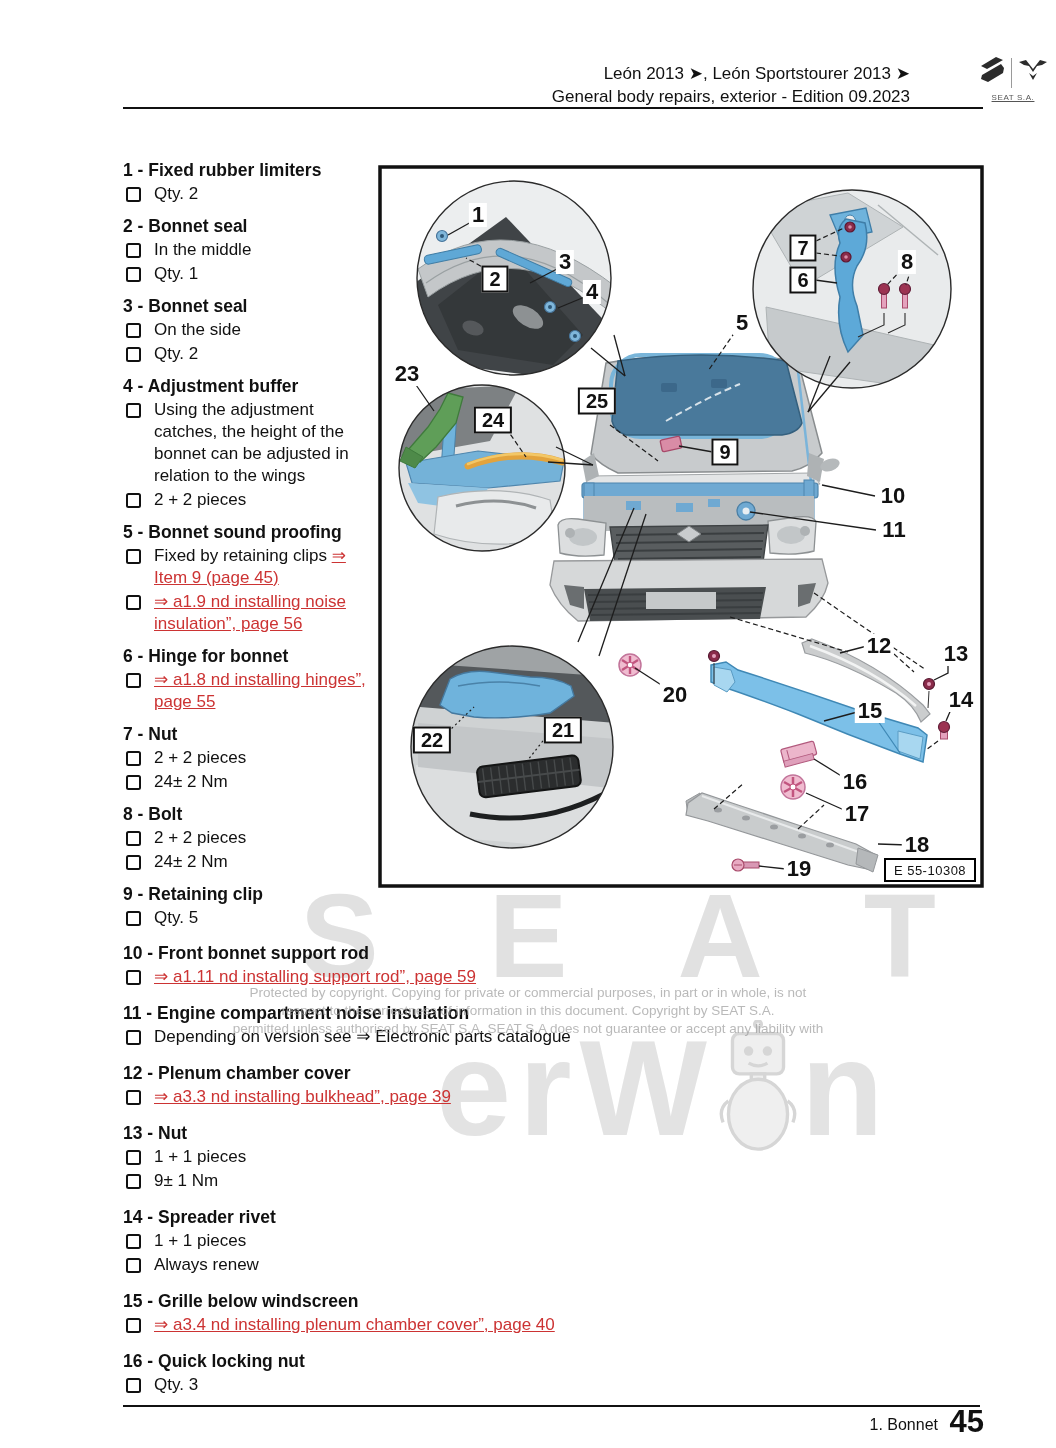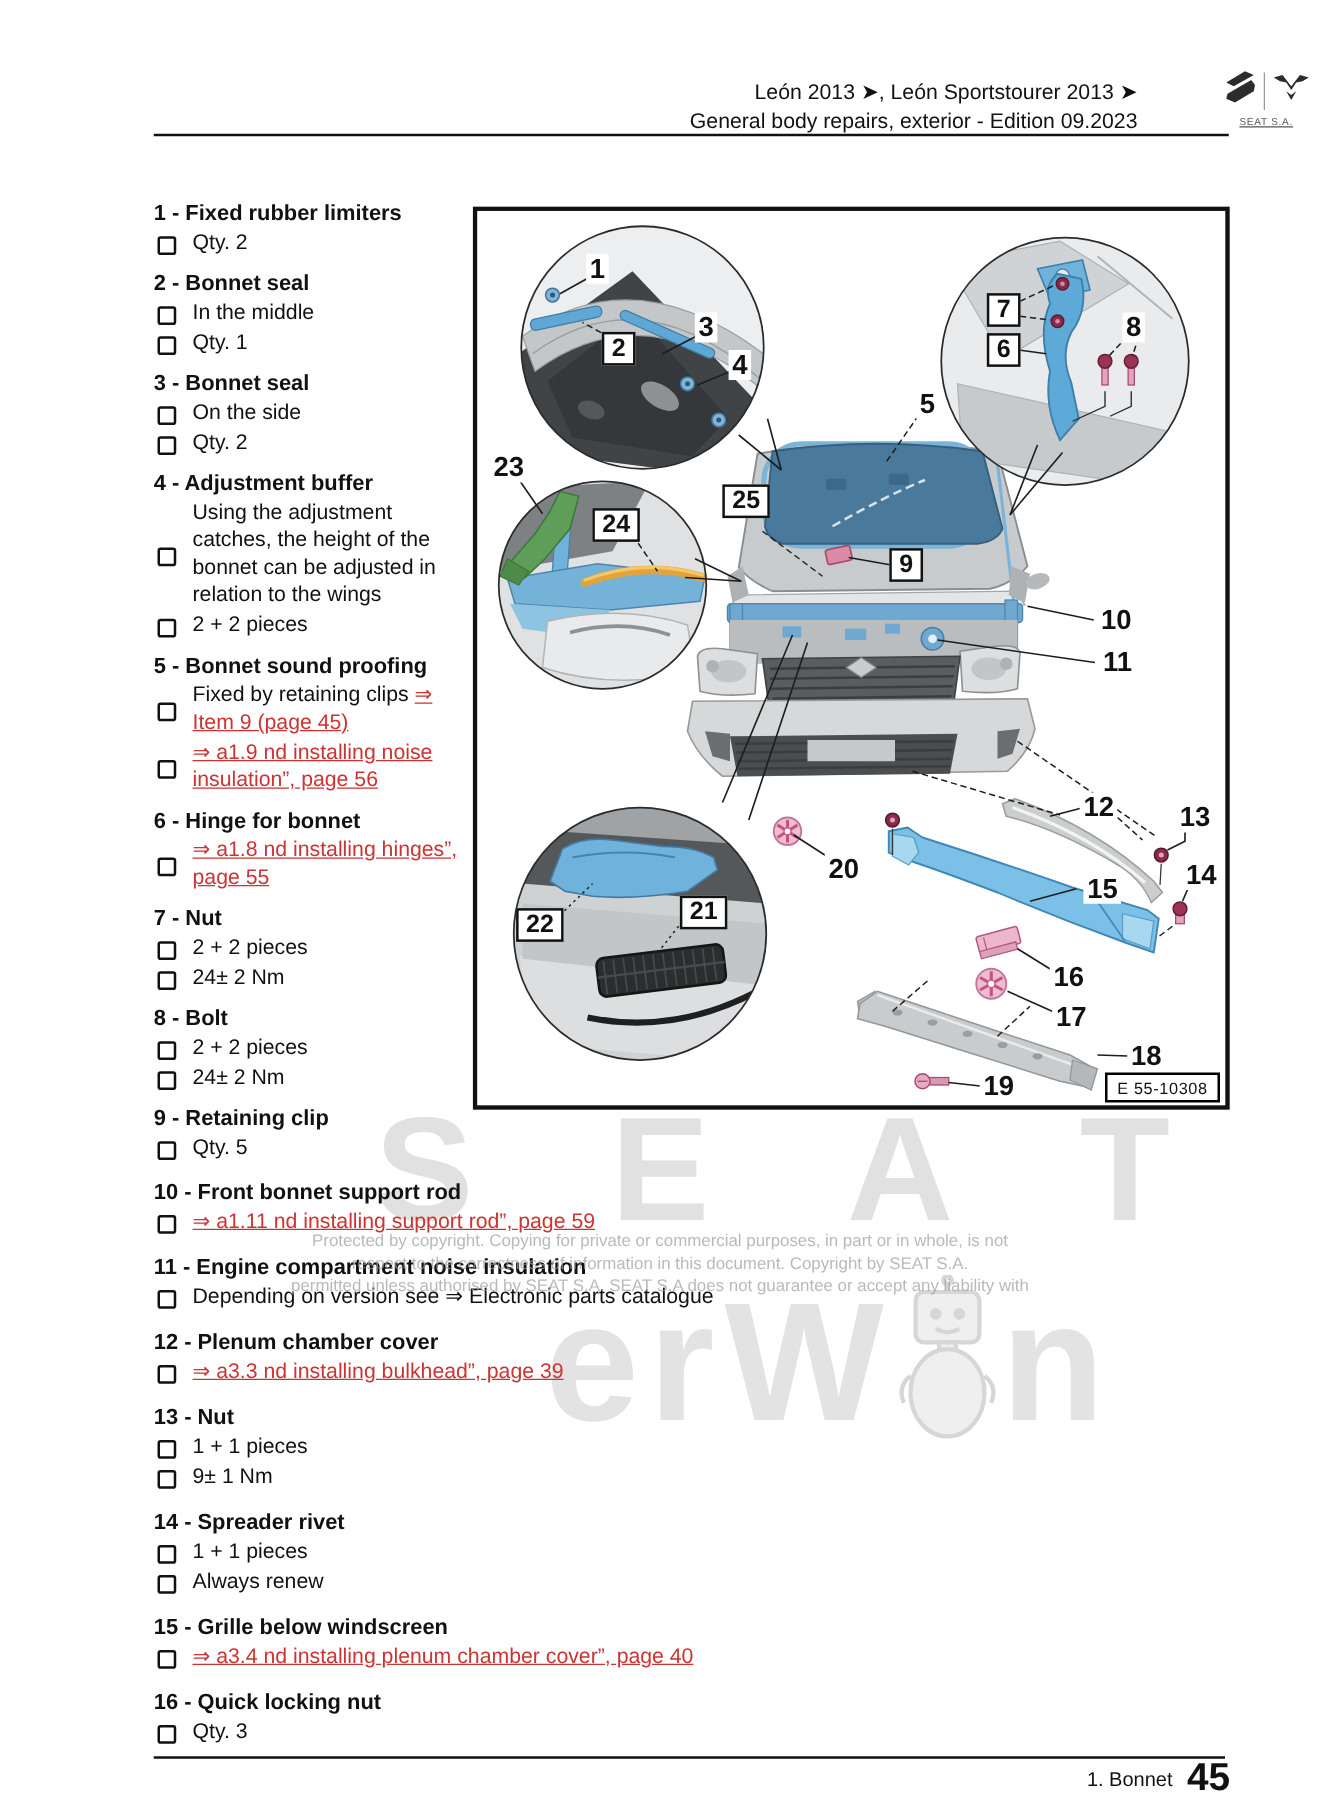--- a/index.html
+++ b/index.html
@@ -15,21 +15,21 @@
   .ftr-rule{position:absolute;left:123px;top:1405px;width:857px;height:0;border-top:2.5px solid #111;}
   .ftr-section{position:absolute;top:1416px;right:118px;font-size:16px;}
   .ftr-page{position:absolute;top:1404px;right:72px;font-size:31px;font-weight:bold;}
   
   .col{position:absolute;z-index:1;}
   #col1{left:123px;top:159px;width:250px;}
   #col2{left:123px;top:942px;width:740px;}
   .sec{margin-bottom:10px;}
   #col2 .sec{margin-bottom:14px;}
   .ph{font-size:17.5px;font-weight:bold;line-height:22px;margin-bottom:2px;}
-  .det{display:flex;align-items:center;line-height:22px;margin:1px 0 2px 0;}
+  .det{display:flex;align-items:flex-start;line-height:22px;margin:1px 0 2px 0;}
   .cb{flex:none;width:11px;height:11px;border:2.2px solid #111;border-radius:2.5px;margin:4px 13px 0 3px;}
   .dtext{font-size:17px;}
   .lnk{color:#cc3333;text-decoration:underline;cursor:pointer;}
   
   .diagram{position:absolute;left:378px;top:165px;width:606px;height:723px;z-index:1;}
   .diagram svg{position:absolute;left:0;top:0;}
   .co{position:absolute;transform:translate(-50%,-50%);font-weight:bold;font-size:22px;
       background:#fff;padding:0 3px;line-height:24px;z-index:3;}
   .co.boxed{border:2.2px solid #111;font-size:20px;padding:0 6px;line-height:23px;}
   .codebox{position:absolute;left:506px;top:693px;width:88px;height:20px;border:2px solid #000000;
@@ -545,21 +545,21 @@
         <div class="co" style="left: 364px; top: 158px;">5</div>
         <div class="co boxed" style="left: 425px; top: 115px;">6</div>
         <div class="co boxed" style="left: 425px; top: 83px;">7</div>
         <div class="co" style="left: 529px; top: 97px;">8</div>
         <div class="co boxed" style="left: 347px; top: 287px;">9</div>
         <div class="co" style="left: 515px; top: 331px;">10</div>
         <div class="co" style="left: 516px; top: 365px;">11</div>
         <div class="co" style="left: 501px; top: 481px;">12</div>
         <div class="co" style="left: 578px; top: 489px;">13</div>
         <div class="co" style="left: 583px; top: 535px;">14</div>
-        <div class="co" style="left: 504px; top: 546px; text-align: right;">15</div>
+        <div class="co" style="left: 492px; top: 546px; text-align: right;">15</div>
         <div class="co" style="left: 477px; top: 617px; text-align: center;">16</div>
         <div class="co" style="left: 479px; top: 649px;">17</div>
         <div class="co" style="left: 539px; top: 680px;">18</div>
         <div class="co" style="left: 421px; top: 704px;">19</div>
         <div class="co" style="left: 297px; top: 530px;">20</div>
         <div class="co boxed" style="left: 185px; top: 565px;">21</div>
         <div class="co boxed" style="left: 54px; top: 575px;">22</div>
         <div class="co" style="left: 29px; top: 209px;">23</div>
         <div class="co boxed" style="left: 115px; top: 255px;">24</div>
         <div class="co boxed" style="left: 219px; top: 236px;">25</div>

